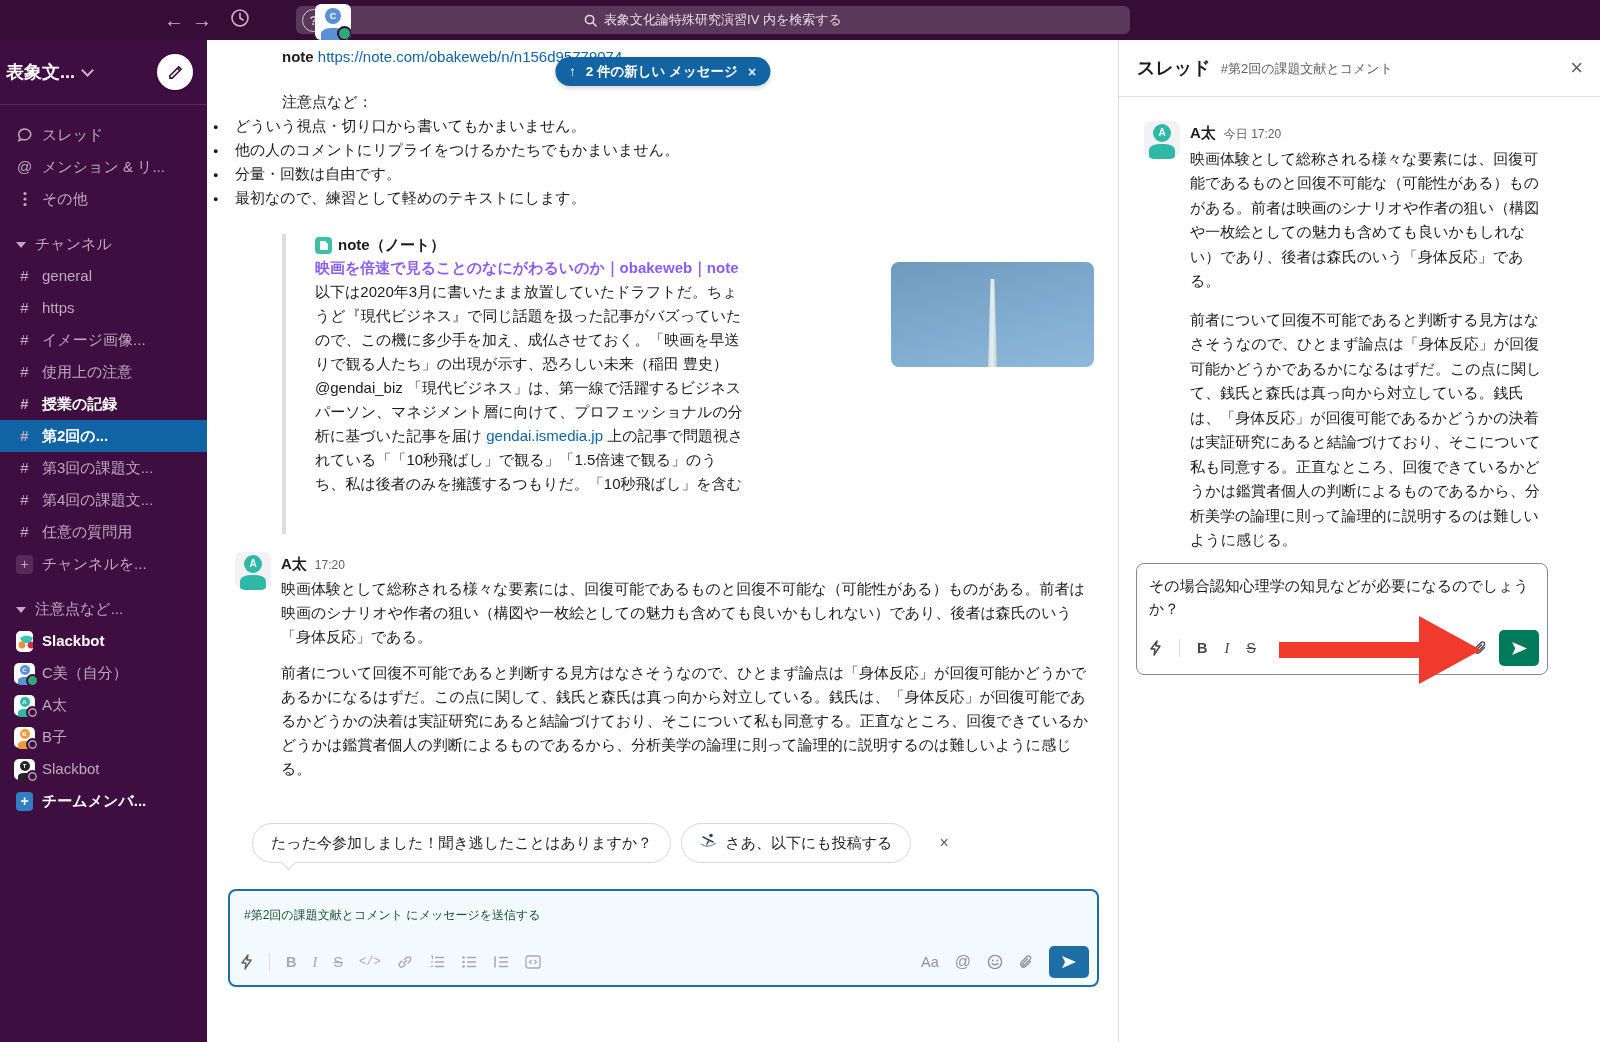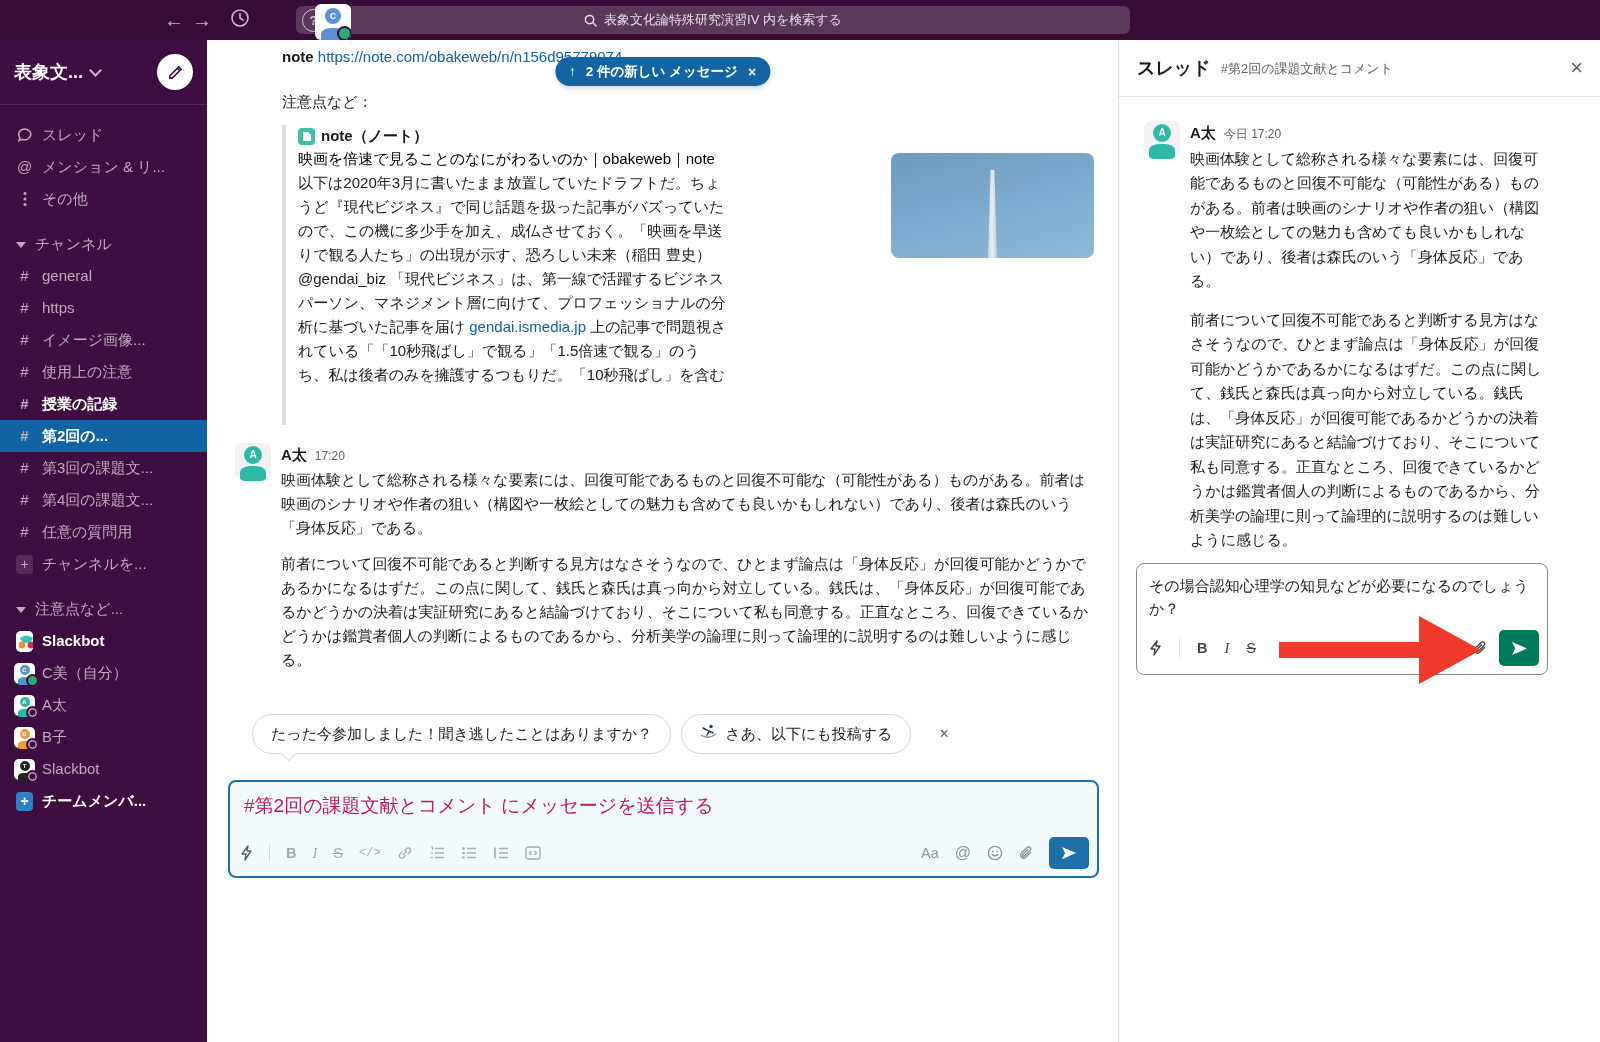--- a/index.html
+++ b/index.html
@@ -31,21 +31,21 @@
   .pav .bod{position:absolute;left:50%;transform:translateX(-50%);border-radius:40% 40% 20% 20%}
   .pav.teal .head,.pav.teal .bod{background:#2eb8a5}
   .pav.blue .head,.pav.blue .bod{background:#5b8fd6}
   .pav.orange .head,.pav.orange .bod{background:#f19a38}
   .pav.black .head,.pav.black .bod{background:#232323}
 
   
   .app{display:flex;height:1002px}
   
   .sidebar{width:207px;background:#3f0e40;color:#bcabbc;flex:0 0 auto;overflow:hidden}
-  .ws-head{height:64px;border-bottom:1px solid rgba(255,255,255,.12);display:flex;align-items:center;padding:0 14px;position:relative;cursor:pointer}
+  .ws-head{height:64px;border-bottom:1px solid rgba(255,255,255,.12);display:flex;align-items:center;padding:0 6px;position:relative;cursor:pointer}
   .ws-name{color:#fff;font-size:18px;font-weight:800;max-width:110px;white-space:nowrap}
   .ws-chev{width:7px;height:7px;border-right:2px solid #cbb3cb;border-bottom:2px solid #cbb3cb;transform:rotate(45deg);margin:-4px 0 0 8px}
   .compose-btn{position:absolute;right:14px;top:14px;width:36px;height:36px;border-radius:50%;background:#fff;color:#3f0e40;
     display:flex;align-items:center;justify-content:center;cursor:pointer;box-shadow:0 1px 3px rgba(0,0,0,.3)}
   .sb-list{padding-top:14px}
   .sb-item{display:flex;align-items:center;gap:9px;padding:5px 16px 5px 16px;font-size:15px;line-height:22px;cursor:pointer;white-space:nowrap}
   .sb-item .sb-ic{width:17px;display:flex;justify-content:center;color:#bcabbc}
   .sb-item.unread{color:#fff;font-weight:800}
   .sb-item.active{background:#1164a3;color:#fff;font-weight:800}
   .sb-section{display:flex;align-items:center;gap:9px;padding:6px 16px;margin-top:14px;font-size:15px;cursor:pointer}
@@ -68,24 +68,24 @@
   .messages{flex:1;overflow:hidden;position:relative;padding:6px 0 0 0;font-size:15px;line-height:24px}
   .gut{margin-left:75px;margin-right:24px}
   .new-pill{position:absolute;left:50%;transform:translateX(-50%);top:17px;background:#1264a3;color:#fff;border-radius:999px;
     height:29px;display:flex;align-items:center;gap:10px;padding:0 14px;font-size:13.5px;font-weight:700;box-shadow:0 2px 5px rgba(0,0,0,.18);cursor:pointer;z-index:5}
   .new-pill .x{font-size:14px;cursor:pointer;opacity:.9}
   .link{color:#1264a3;cursor:pointer}
   .bullets{margin:0;padding:0;list-style:none}
   .bullets div{position:relative;padding-left:28px}
   .bullets div::before{content:"●";position:absolute;left:6px;font-size:9px;top:1px}
   
-  .attach{margin:11px 24px 0 75px;position:relative;border-left:4px solid #ddd;padding-left:12px;min-height:300px}
+  .attach{margin:24px 24px 0 75px;position:relative;border-left:4px solid #ddd;padding-left:29px;min-height:300px}
   .attach-head{display:flex;align-items:center;gap:6px;font-weight:800;line-height:22px}
   .note-ic{width:17px;height:17px;border-radius:4px;background:#3ec0a6;display:flex;align-items:center;justify-content:center}
-  .attach-title{color:#000000;font-weight:400;width:432px;cursor:pointer}
+  .attach-title{color:#8b5cf6;font-weight:700;width:432px;cursor:pointer}
   .attach-body{width:432px}
   .attach-thumb{position:absolute;right:0;top:28px;width:203px;height:105px;border-radius:8px;overflow:hidden;
     background:linear-gradient(165deg,#6d9bbd 0%,#7facd0 55%,#8fb9da 100%)}
   .attach-thumb .tower{position:absolute;left:50%;bottom:0;transform:translateX(-50%);width:16px;height:88px;
     background:linear-gradient(90deg,#b9c6cc,#e8eef1 45%,#9fb0b8);clip-path:polygon(38% 0,62% 0,78% 100%,22% 100%)}
   
   .msg{display:flex;gap:10px;margin:18px 24px 0 28px}
   .msg .pav{width:36px;height:36px;border-radius:7px;background:#f4f1f4}
   .msg-head{display:flex;align-items:baseline;gap:8px}
   .msg-author{font-weight:900}
@@ -93,21 +93,21 @@
   .msg-body p{margin:0 0 12px 0;width:815px}
   
   .pills{display:flex;align-items:center;gap:10px;margin:30px 0 0 45px}
   .pill{border:1px solid #d9d9d9;border-radius:20px;height:38px;display:flex;align-items:center;gap:8px;padding:0 18px;background:#fff;cursor:pointer;position:relative}
   .pill.first::after{content:"";position:absolute;left:30px;bottom:-6px;width:10px;height:10px;background:#fff;
     border-right:1px solid #d9d9d9;border-bottom:1px solid #d9d9d9;transform:rotate(45deg)}
   .pill .pic{font-size:15px;color:#2c3e50}
   .pills .x{color:#616061;font-size:16px;margin-left:18px;cursor:pointer}
   
   .composer{margin:26px 19px 0 21px;height:94px;border:2px solid #1d6fa5;border-radius:8px;background:#f3fafd;position:relative}
-  .composer .ph{color:#be185d;font-size:19px;padding:12px 14px 0 14px;cursor:text}
+  .composer .ph{color:#14532d;font-size:12px;padding:12px 14px 0 14px;cursor:text}
   .ctools{position:absolute;left:10px;right:8px;bottom:7px;display:flex;align-items:center;gap:16px;color:#a5aaad}
   .ctools .sep{width:1px;height:18px;background:#ddd}
   .tbtn{font-size:14.5px;cursor:pointer;display:flex;align-items:center}
   .tbtn.b{font-weight:800}
   .tbtn.i{font-style:italic;font-family:"Liberation Serif","DejaVu Serif",serif}
   .tbtn.s{text-decoration:line-through}
   .tbtn.code{font-family:"Liberation Mono","DejaVu Sans Mono",monospace;font-size:12px}
   .ctools .right{margin-left:auto;display:flex;align-items:center;gap:16px;color:#8f9396}
   .sendbtn{width:40px;height:32px;border-radius:5px;background:#1d6fa5;display:flex;align-items:center;justify-content:center;cursor:pointer}
   .sendbtn svg{fill:#fff}
@@ -321,20 +321,26 @@
         <span>↑</span>
         <span>2 件の新しい メッセージ</span>
         <span class="x">×</span>
       </div>
 
       <div class="gut" style="line-height:22px">
         <b>note</b>
         <span class="link">https://note.com/obakeweb/n/n156d95779074</span>
       </div>
       <div class="gut" style="margin-top:22px">注意点など：</div>
+      <div class="gut bullets">
+        <div>どういう視点・切り口から書いてもかまいません。</div>
+        <div>他の人のコメントにリプライをつけるかたちでもかまいません。</div>
+        <div>分量・回数は自由です。</div>
+        <div>最初なので、練習として軽めのテキストにします。</div>
+      </div>
 
       <div class="attach">
         <div class="attach-head">
           <span class="note-ic">
             <svg width="10" height="11" viewBox="0 0 10 11">
                 <path d="M1 1 h5 l3 3 v6 H1 Z" fill="#fff"></path>
               </svg>
           </span>
           <span>note（ノート）</span>
         </div>

